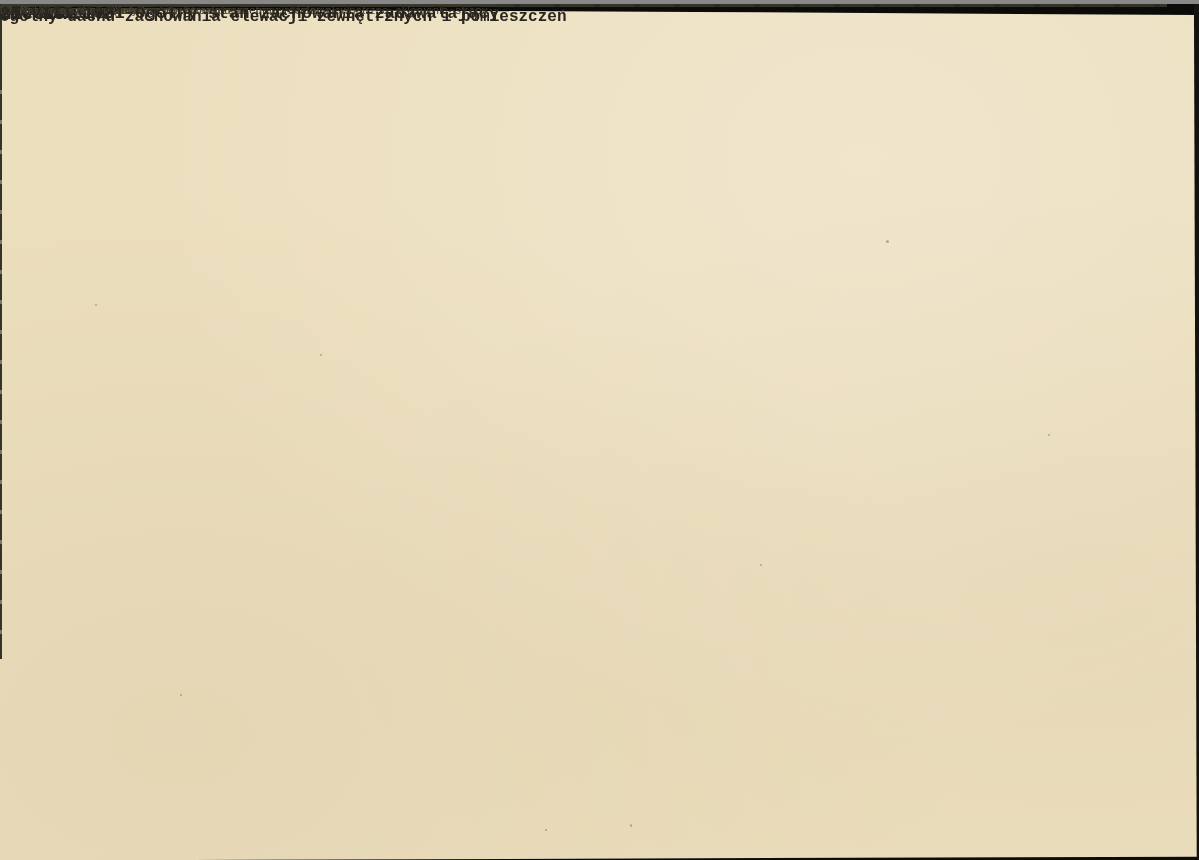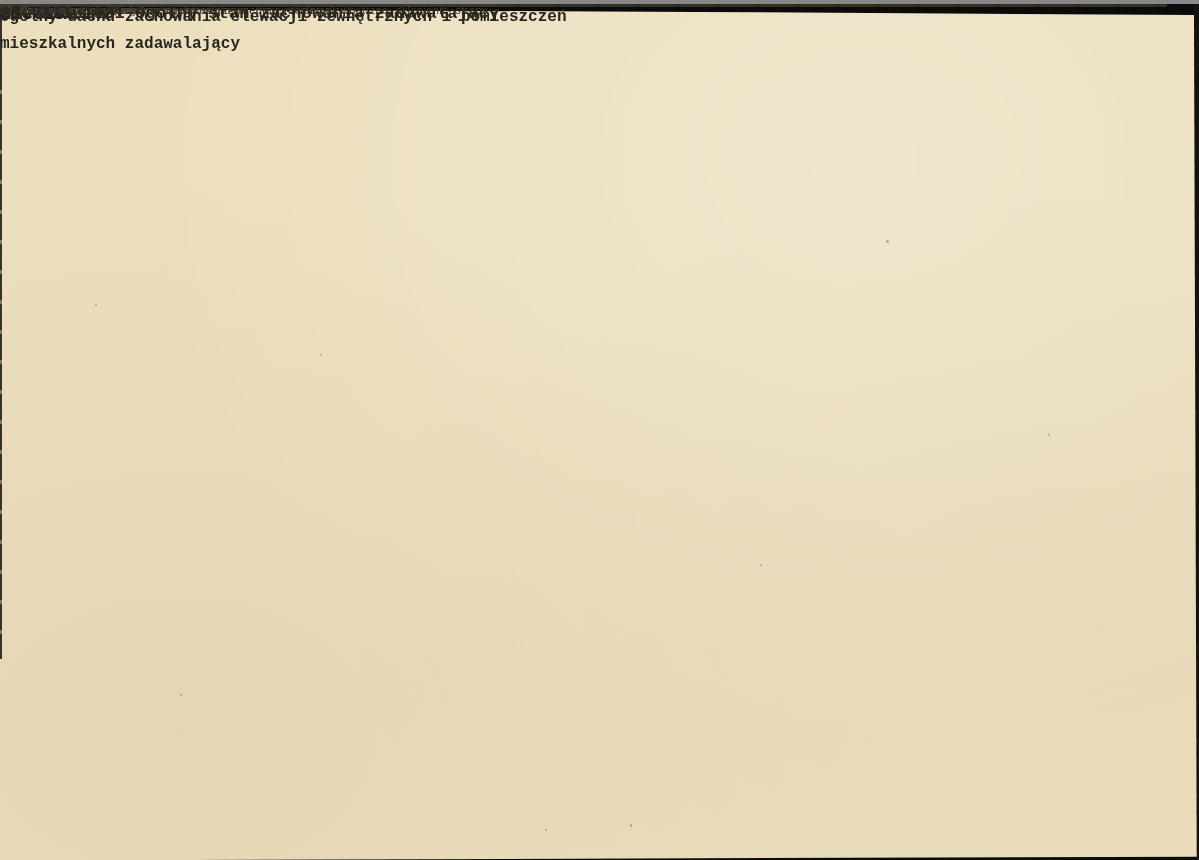--- a/index.html
+++ b/index.html
@@ -102,21 +102,20 @@
 
   <div id="lab-17" class="label">17, Użytkowanie obecne</div>
   <div id="val-17" class="type">mieszkalne</div>
 
   <div id="val-18" class="type">remonty bieżące</div>
 
   <div id="lab-19a" class="label">19. Stan zachowania (fundamenty, ściany zewnętrzne, ściany wewnętrzne, sklepienia, stropy,</div>
   <div id="lab-19b" class="label">konstrukcje dachowe, pokrycie dachu, wyposażenie i instalacje)</div>
   <div id="val-19" class="type">
     <div>Ogólny dachu zachowania elewacji zewnętrznych i pomieszczeń</div>
-    <div>mieszkalnych zadawalający</div>
   </div>
 
   <div id="lab-20" class="label">30. Najpilniejsze postulaty konserwatorskie</div>
   <div id="val-20" class="type">20.VIII.1981 Ogólny stan zachowania zadawalający</div>
 
   <div class="speck" style="left:886px; top:236px; width:3px; height:3px;"></div>
   <div class="speck" style="left:545px; top:825px; width:2px; height:2px;"></div>
   <div class="speck" style="left:630px; top:820px; width:2px; height:3px;"></div>
   <div class="speck" style="left:180px; top:690px; width:2px; height:2px;"></div>
   <div class="speck" style="left:1048px; top:430px; width:2px; height:2px;"></div>

